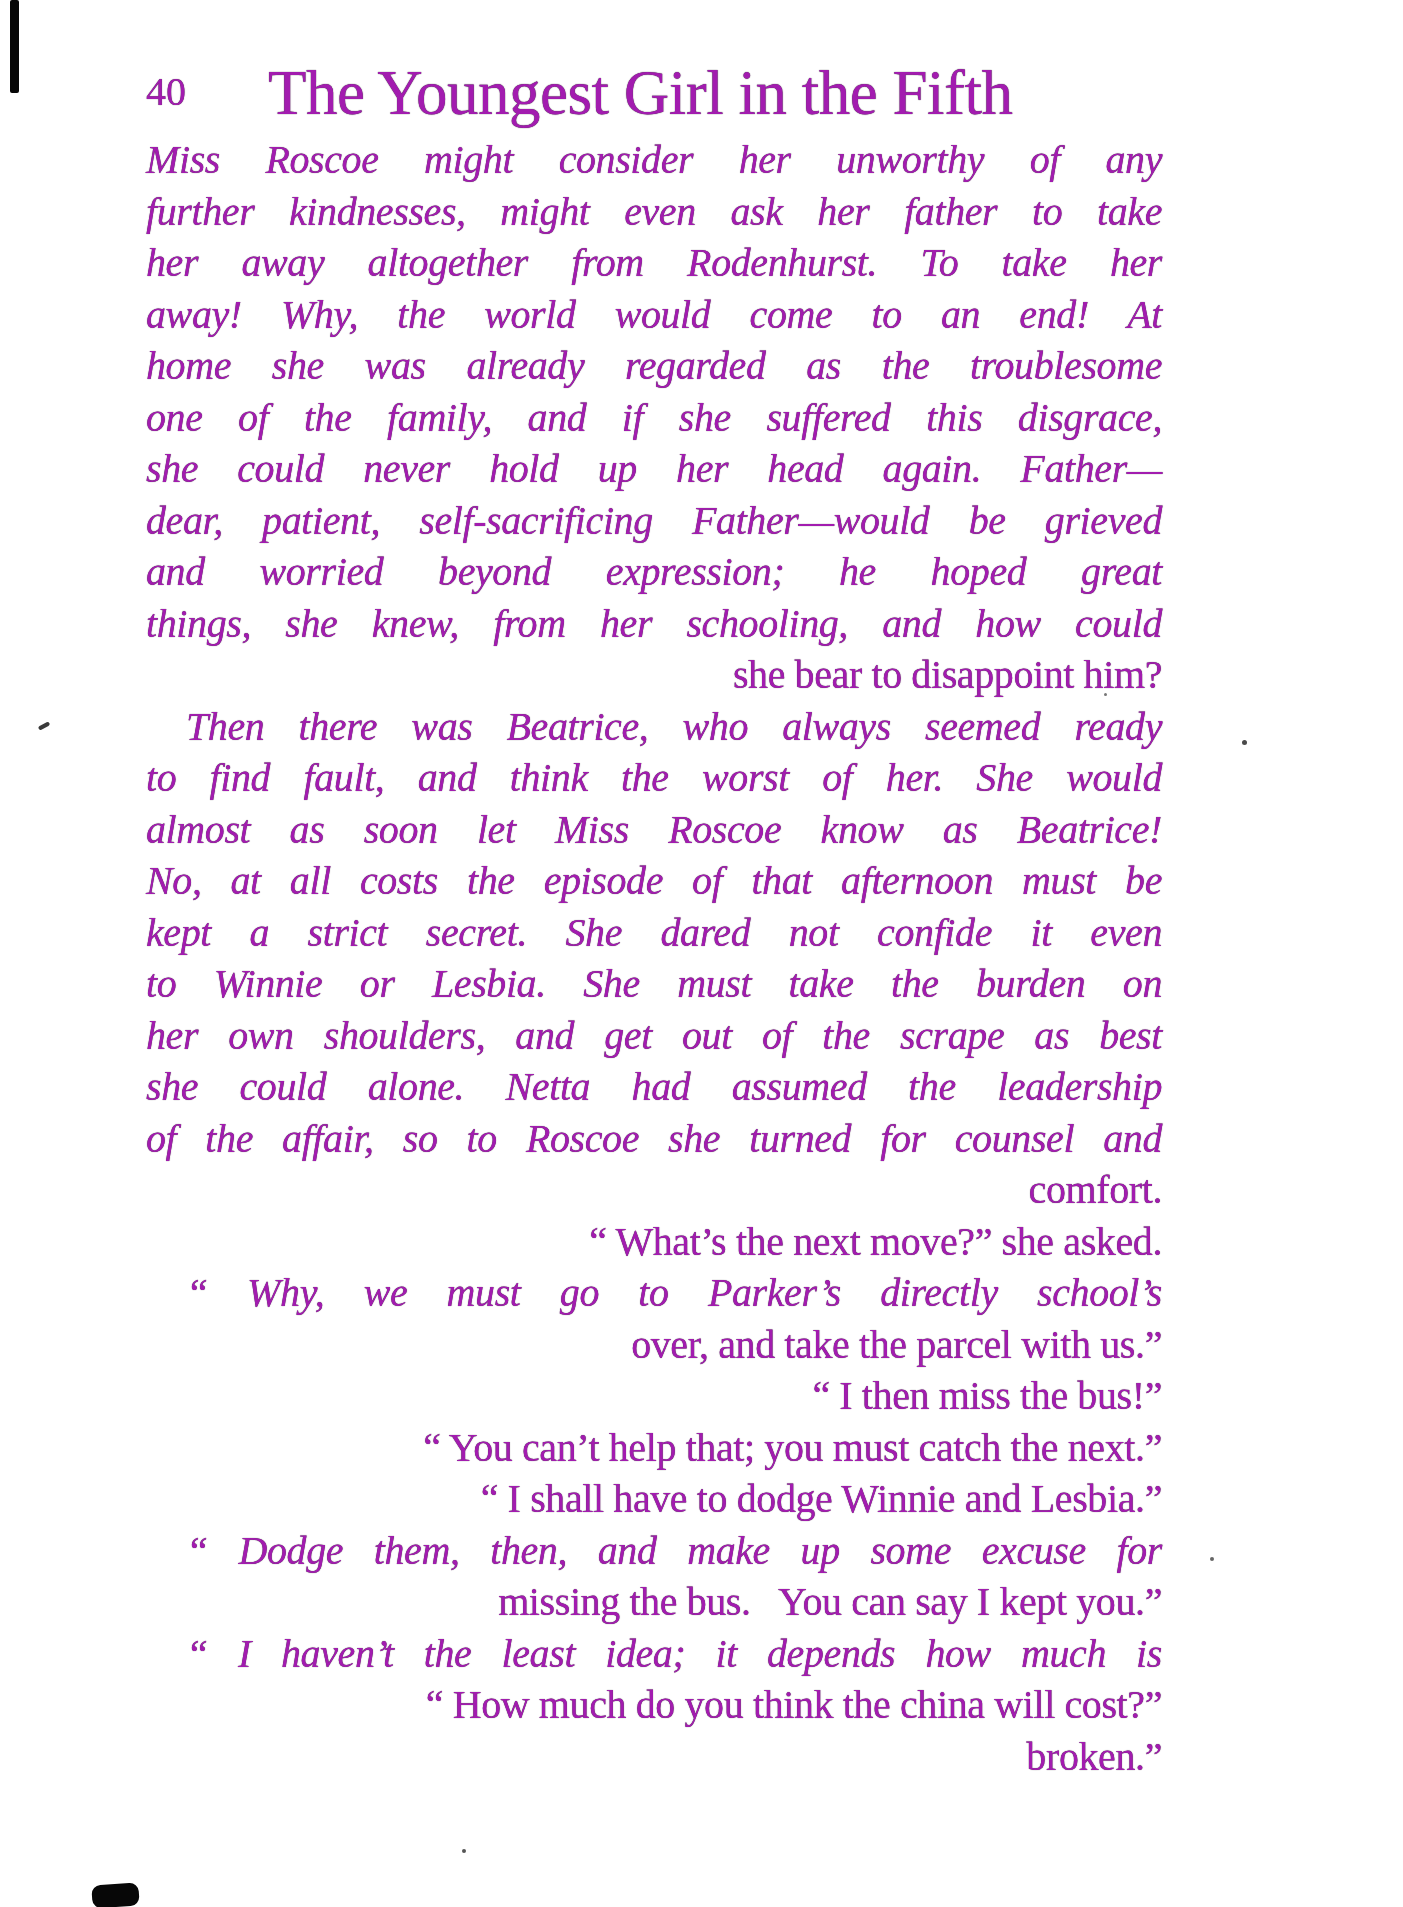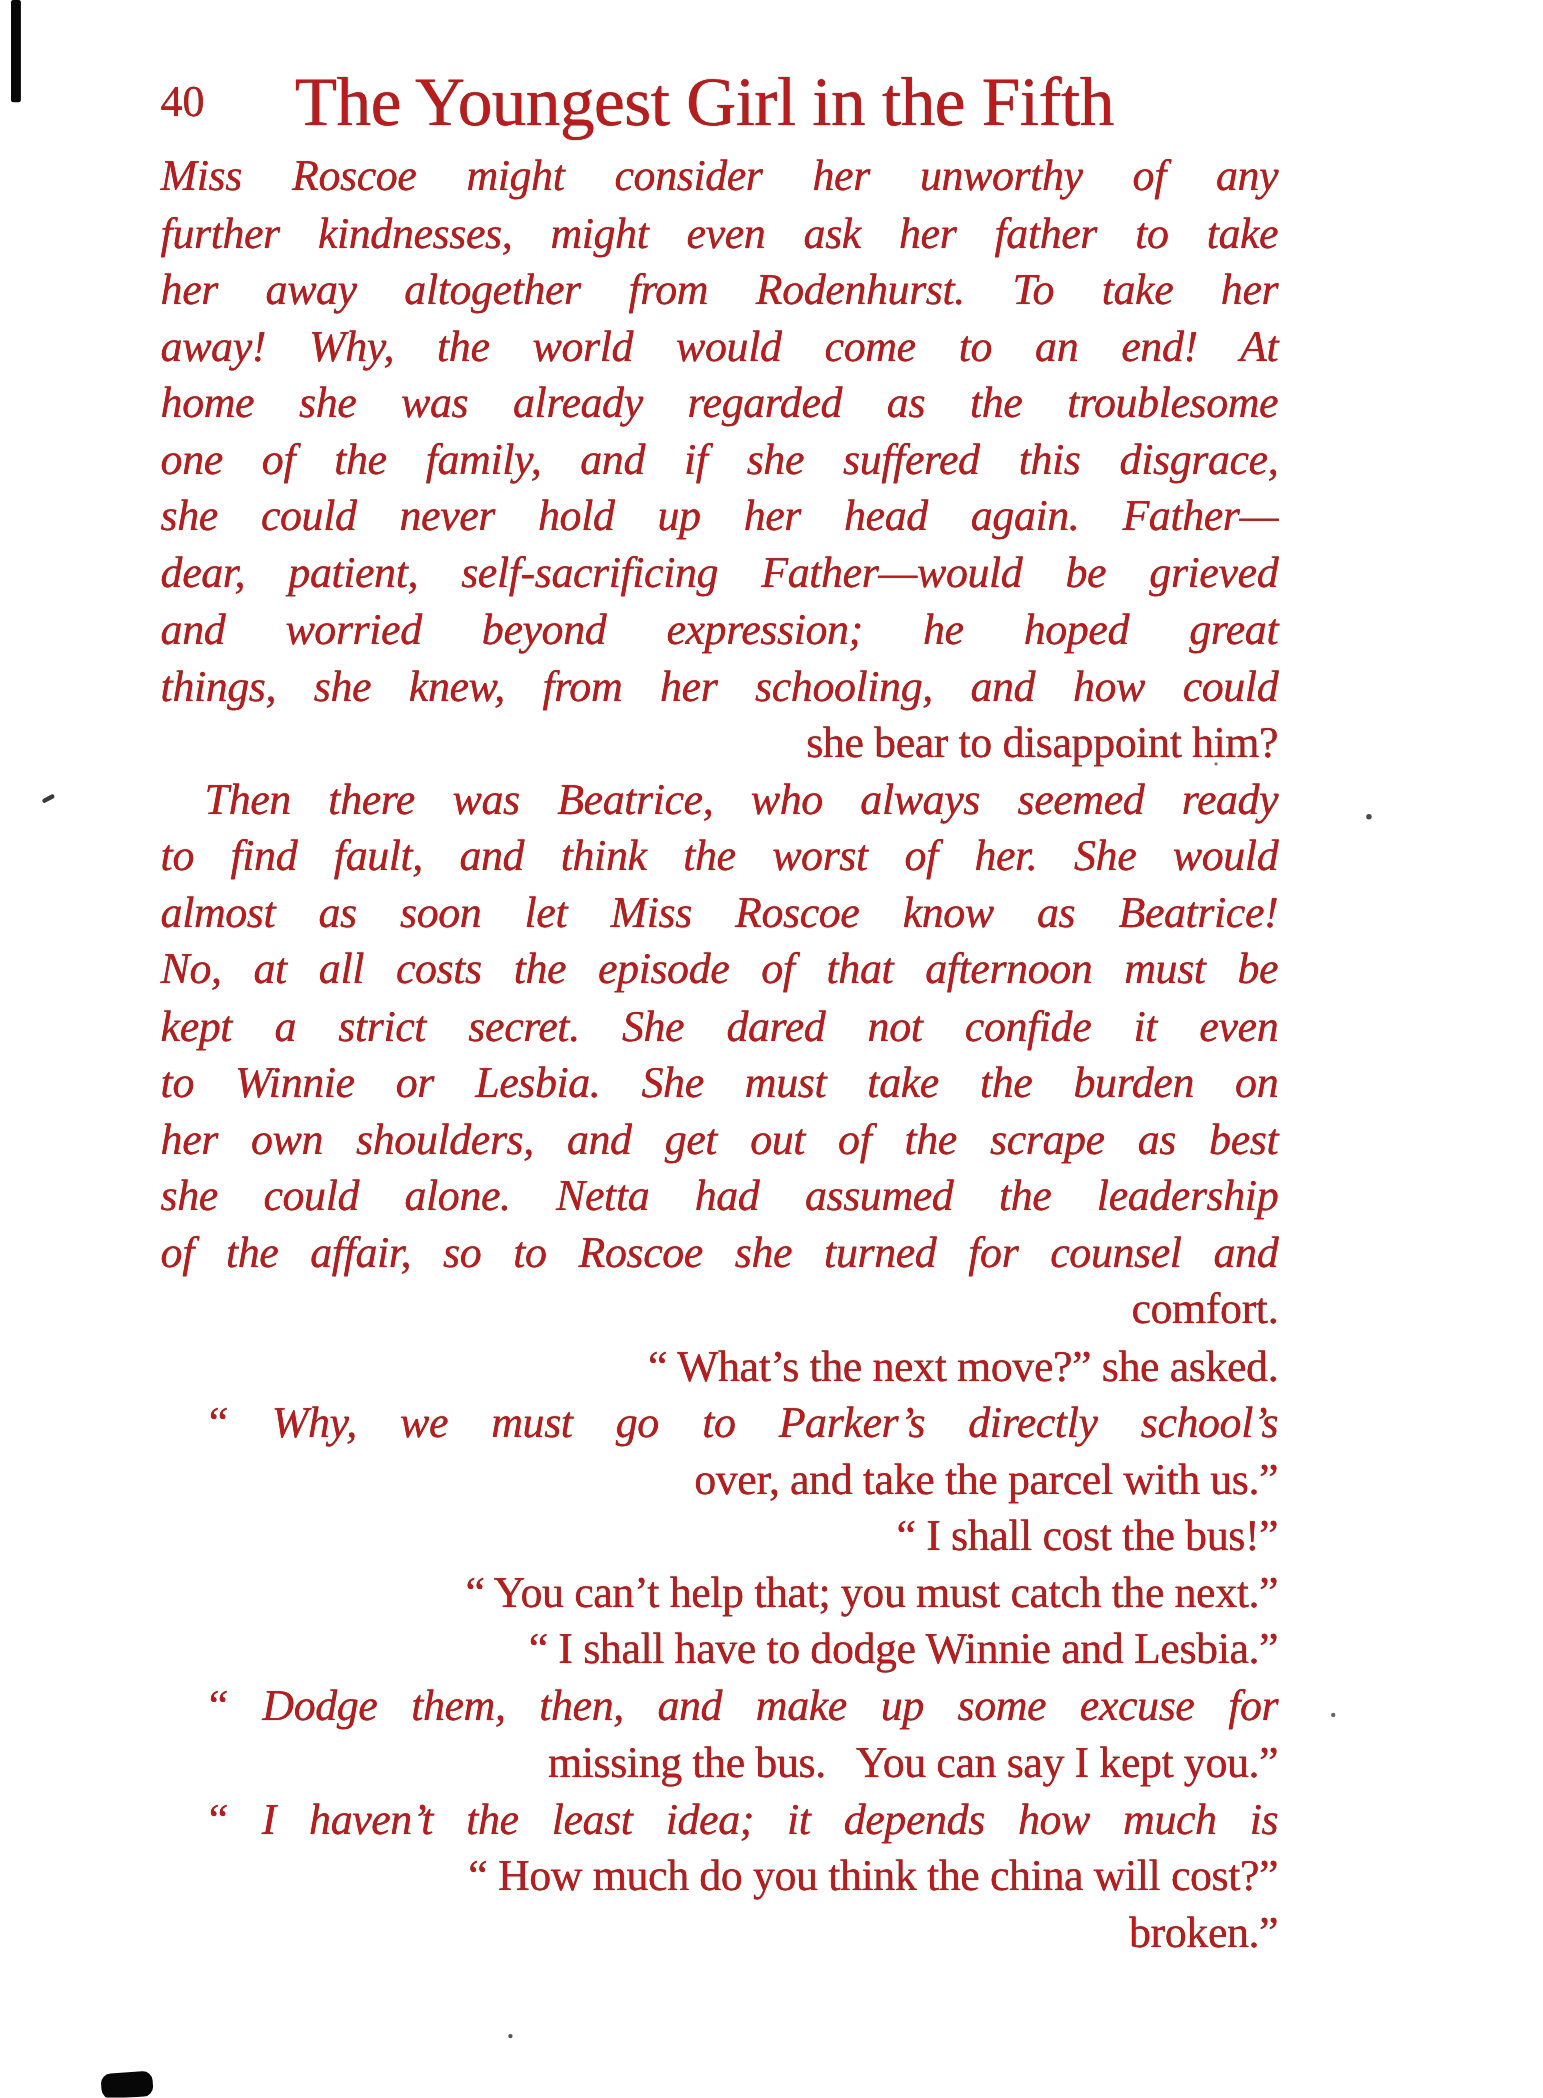--- a/index.html
+++ b/index.html
@@ -3,21 +3,21 @@
 <meta charset="utf-8">
 <style>
   html, body { margin: 0; padding: 0; background: #ffffff; }
   .page {
     position: relative;
     width: 1403px;
     height: 1907px;
     background: #ffffff;
     overflow: hidden;
     font-family: "Liberation Serif", serif;
-    color: #b91c1c;
+    color: #a21caf;
     text-shadow: 0 0 0.8px rgba(0,0,0,0.85);
   }
   .pagenum {
     position: absolute;
     left: 146px;
     top: 70px;
     font-size: 40px;
     line-height: 44px;
   }
   .title {
@@ -87,21 +87,21 @@
       <div class="ln j">No, at all costs the episode of that afternoon must be</div>
       <div class="ln j">kept a strict secret.  She dared not confide it even</div>
       <div class="ln j">to Winnie or Lesbia.  She must take the burden on</div>
       <div class="ln j">her own shoulders, and get out of the scrape as best</div>
       <div class="ln j">she could alone.  Netta had assumed the leadership</div>
       <div class="ln j">of the affair, so to Roscoe she turned for counsel and</div>
       <div class="ln left">comfort.</div>
       <div class="ln left ind">“ What’s the next move?” she asked.</div>
       <div class="ln j ind">“ Why, we must go to Parker’s directly school’s</div>
       <div class="ln left">over, and take the parcel with us.”</div>
-      <div class="ln left ind">“ I shall cost the bus!”</div>
+      <div class="ln left ind">“ I then miss the bus!”</div>
       <div class="ln left ind">“ You can’t help that; you must catch the next.”</div>
       <div class="ln left ind">“ I shall have to dodge Winnie and Lesbia.”</div>
       <div class="ln j ind">“ Dodge them, then, and make up some excuse for</div>
       <div class="ln left">missing the bus.   You can say I kept you.”</div>
       <div class="ln j ind">“ I haven’t the least idea; it depends how much is</div>
       <div class="ln left ind">“ How much do you think the china will cost?”</div>
       <div class="ln left">broken.”</div>
     </main>
 
   <div class="artifact bar-top-left"></div>

